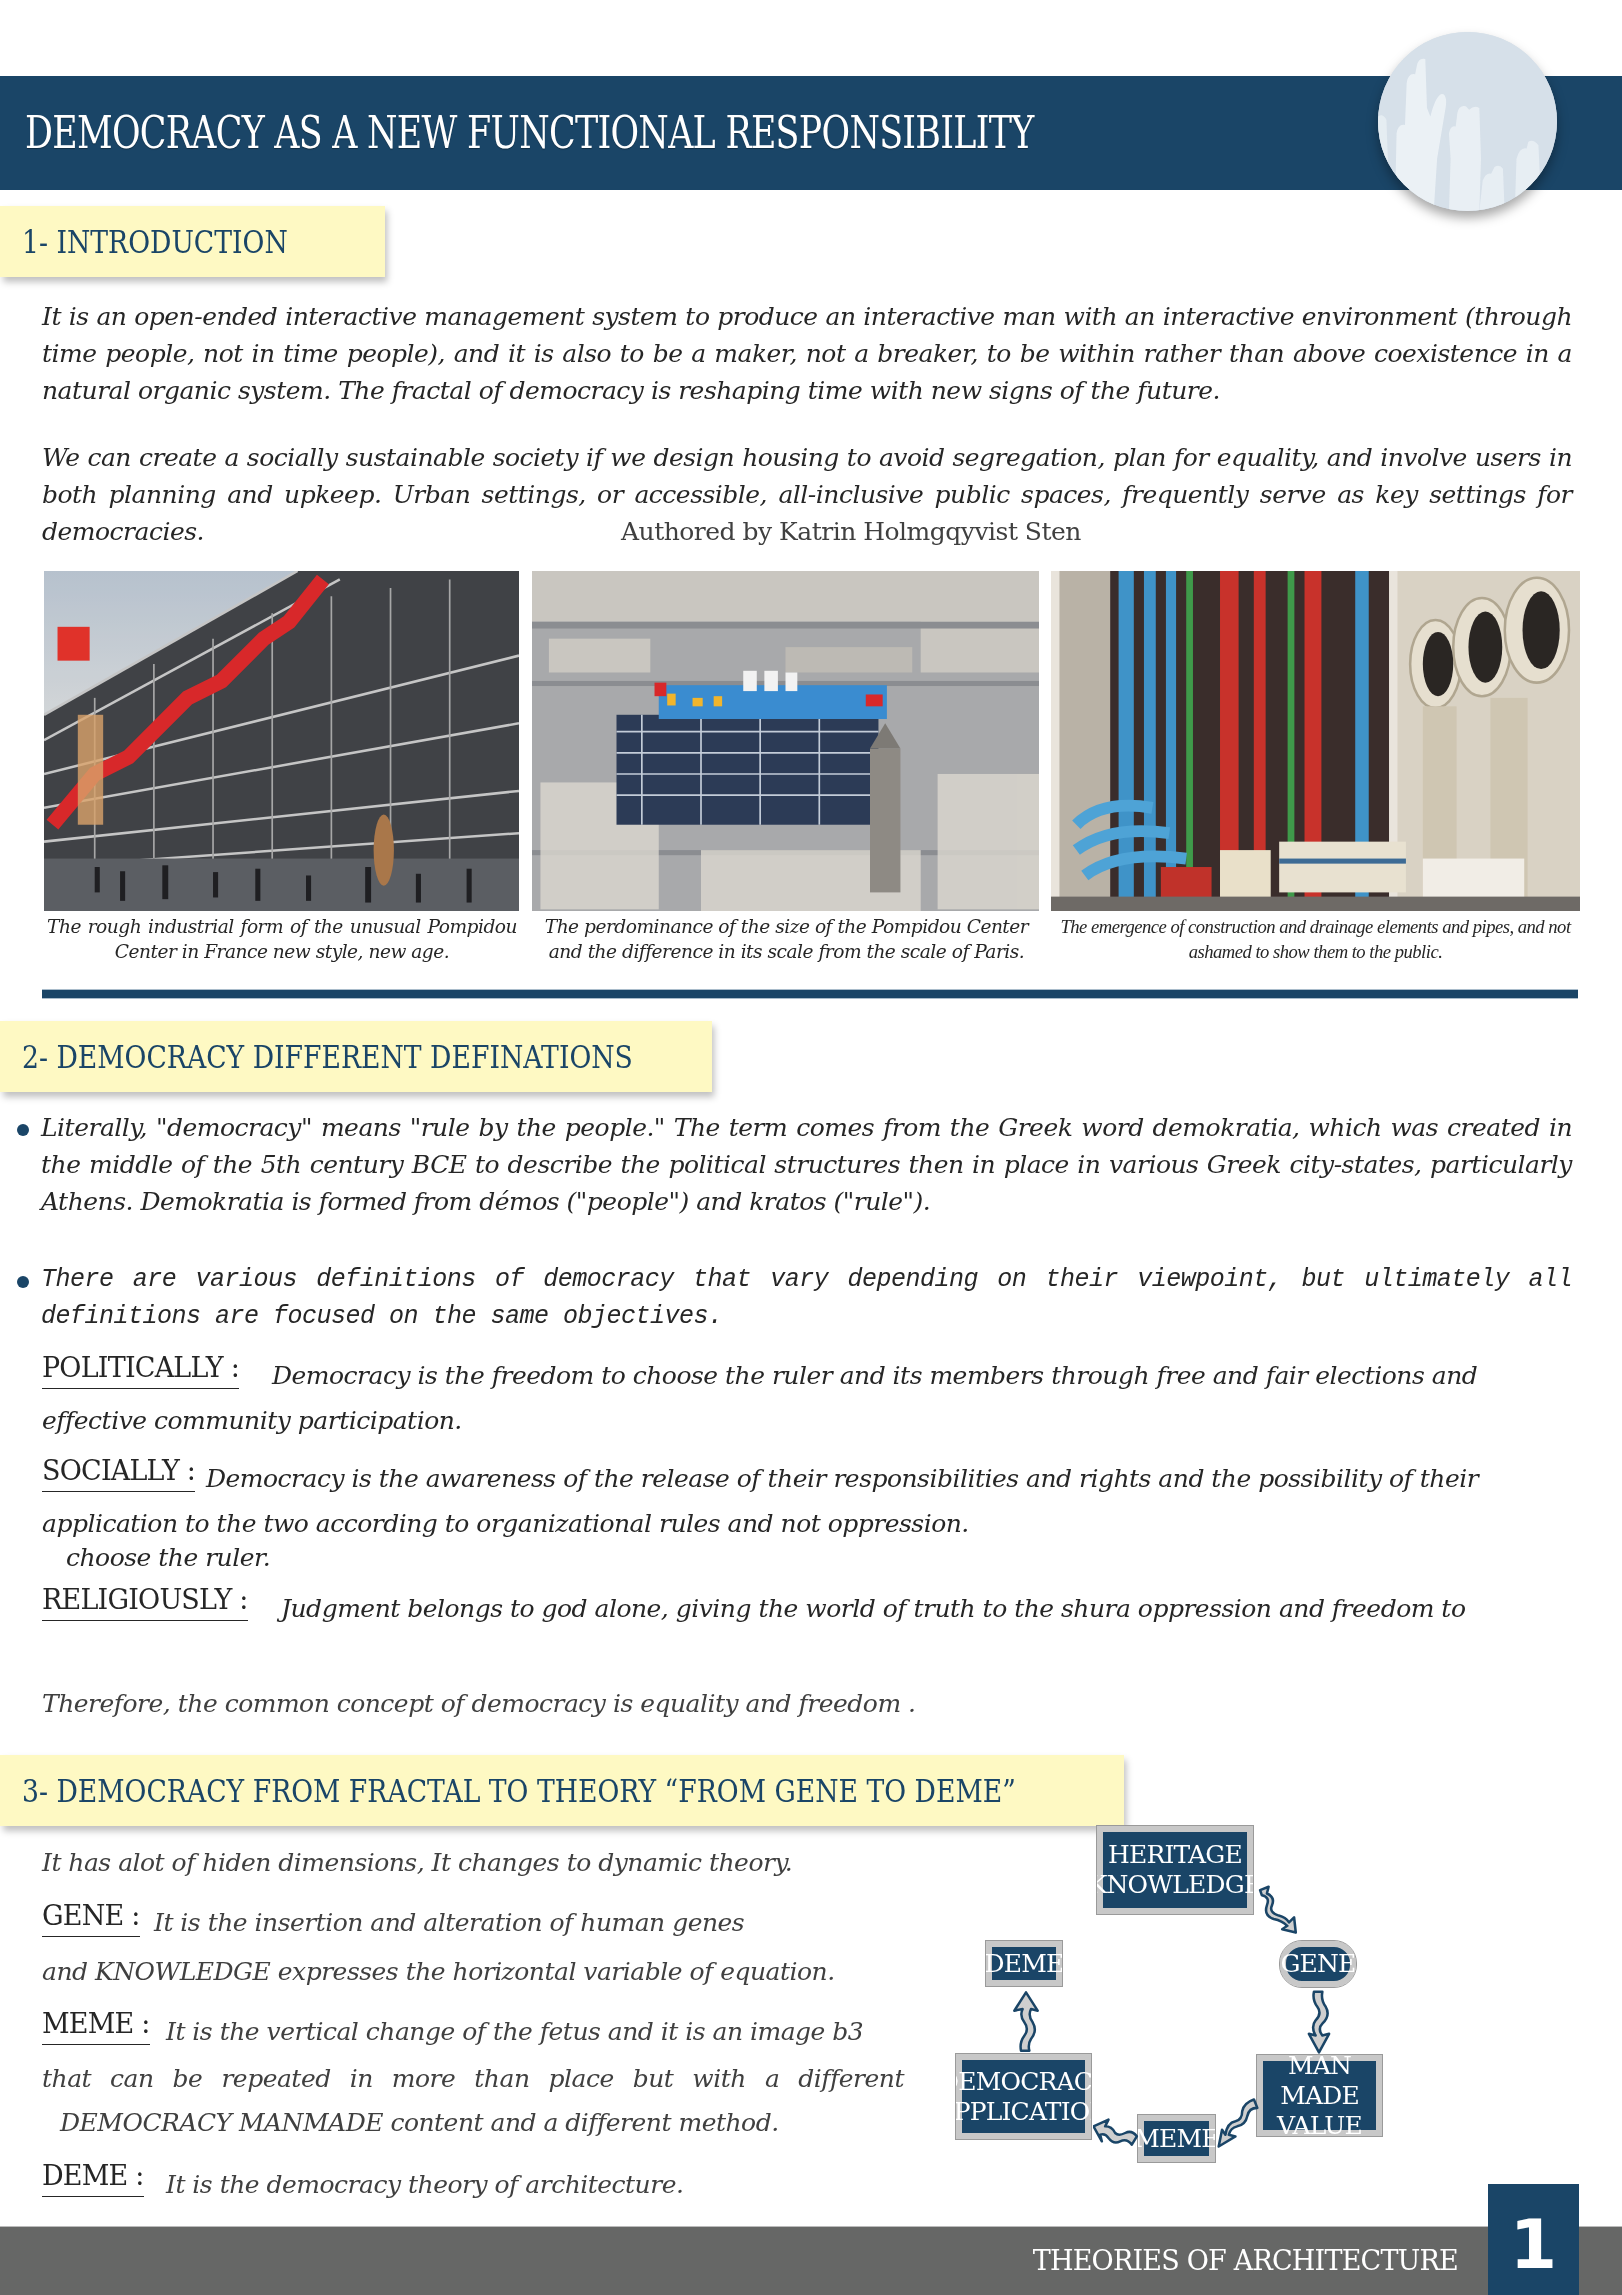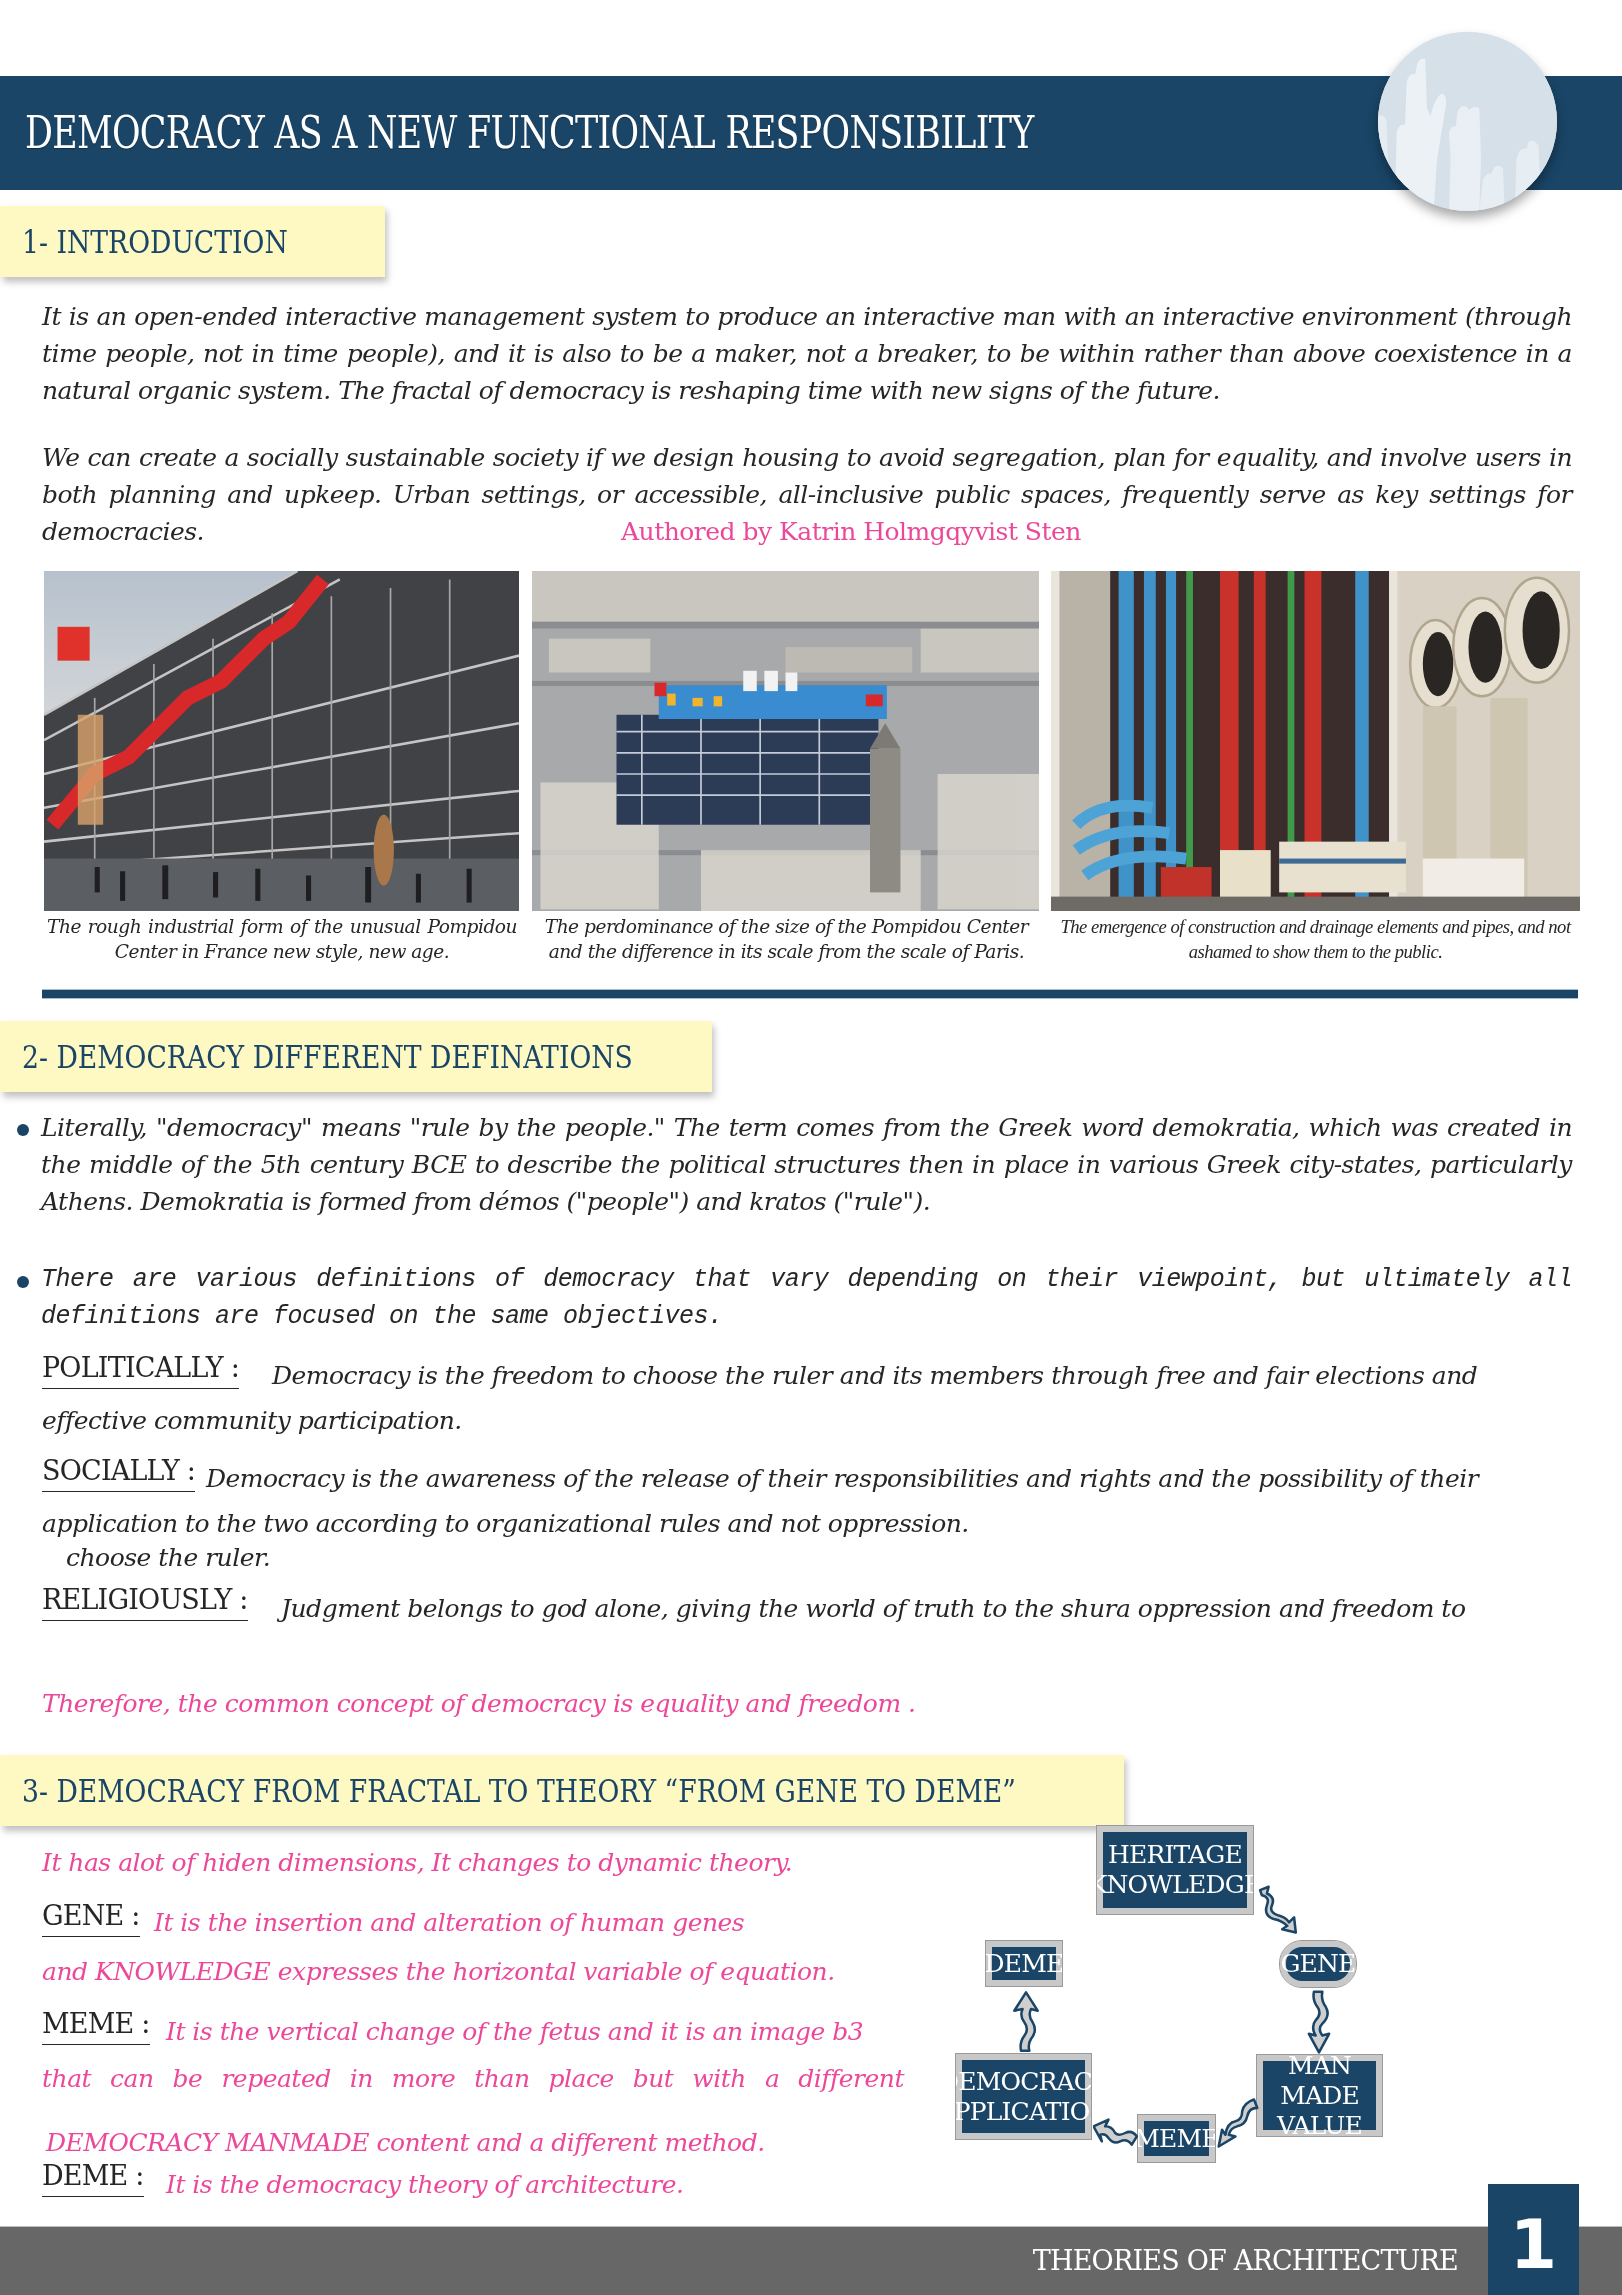--- a/index.html
+++ b/index.html
@@ -59,21 +59,21 @@
   .def-label {
     position: absolute; font-family: "DejaVu Serif", serif; font-size: 27px; color: #262626;
     border-bottom: 1.7px solid #262626; padding-bottom: 5px; white-space: nowrap; letter-spacing: -0.8px;
   }
   .def-text {
     position: absolute; font-family: "DejaVu Serif", serif; font-style: italic; font-size: 25px;
     color: #262626; white-space: nowrap; letter-spacing: -0.5px;
   }
   .line-text {
     position: absolute; font-family: "DejaVu Serif", serif; font-style: italic; font-size: 25px;
-    color: #ec4899; white-space: nowrap; letter-spacing: -0.5px;
+    color: #404040; white-space: nowrap; letter-spacing: -0.5px;
   }
 
   
   .node {
     position: absolute; background: #1a4567; border: 6px solid #c8c8c8; outline: 0.8px solid #9a9a9a;
     color: #ffffff; font-family: "DejaVu Serif", serif; font-size: 25px; line-height: 30px;
     text-align: center; display: flex; align-items: center; justify-content: center;
     letter-spacing: -0.8px;
   }
   .arrow { position: absolute; }
@@ -299,21 +299,21 @@
 
 <div class="line-text" style="left:42px; top:1848px;">It has alot of hiden dimensions, It changes to dynamic theory.</div>
 
 <div class="def-label" style="left:42px; top:1900px;">GENE :</div>
 <div class="line-text" style="left:154px; top:1908px;">It is the insertion and alteration of human genes</div>
 <div class="line-text" style="left:42px; top:1957px;">and KNOWLEDGE expresses the horizontal variable of equation.</div>
 
 <div class="def-label" style="left:42px; top:2008px;">MEME :</div>
 <div class="line-text" style="left:166px; top:2017px;">It is the vertical change of the fetus and it is an image b3</div>
 <div class="line-text" style="left:42px; top:2064px; width:862px; text-align:justify; text-align-last:justify;">that can be repeated in more than place but with a different</div>
-<div class="line-text" style="left:46px; top:2108px;margin-top:20px;">DEMOCRACY MANMADE content and a different method.</div>
+<div class="line-text" style="left:60px; top:2108px;">DEMOCRACY MANMADE content and a different method.</div>
 
 <div class="def-label" style="left:42px; top:2160px;">DEME :</div>
 <div class="line-text" style="left:166px; top:2170px;">It is the democracy theory of architecture.</div>
 
 <div>
   <div class="node" style="left:1097px; top:1826px; width:156px; height:88px;">
     <div>
         <div>HERITAGE</div>
         <div>KNOWLEDGE</div>
       </div>

